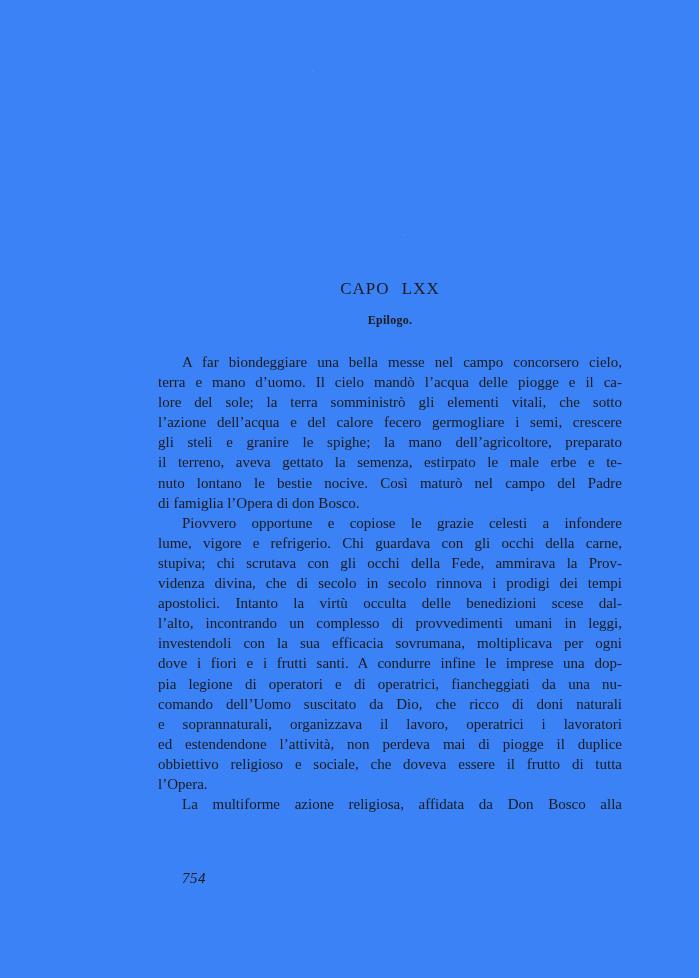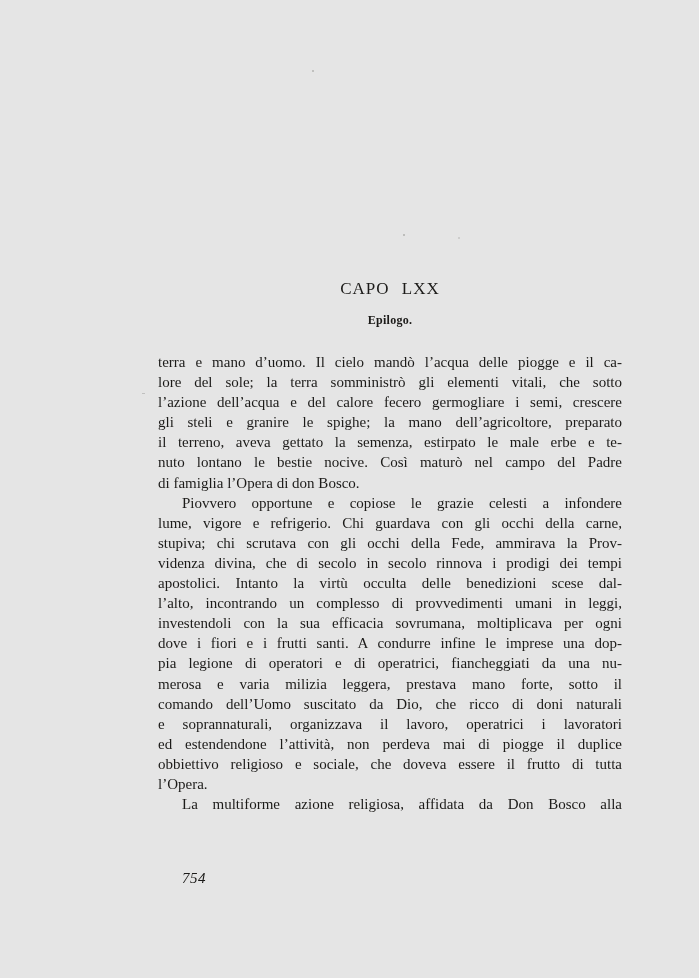--- a/index.html
+++ b/index.html
@@ -1,21 +1,21 @@
 <!DOCTYPE html>
 <html><head>
 <meta charset="utf-8">
 <style>
   html, body { margin: 0; padding: 0; background: #ffffff; }
 
   .sheet {
     position: relative;
     width: 699px;
     height: 978px;
-    background: #e5e5e5;
+    background: #3b82f6;
     font-family: "Liberation Serif", serif;
     color: #1c1b19;
     overflow: hidden;
   }
 
   .chapter {
     position: absolute;
     top: 279px;
     left: 158px;
     width: 464px;
@@ -86,37 +86,37 @@
   <div class="speck s1"></div>
   <div class="speck s2"></div>
   <div class="speck s3"></div>
   <div class="speck s4"></div>
 
   <h1 class="chapter">CAPO LXX</h1>
 
   <h2 class="subtitle">Epilogo.</h2>
 
   <div class="body-text" id="text-body">
+      <div class="line indent">A far biondeggiare una bella messe nel campo concorsero cielo,</div>
       <div class="line">terra e mano d’uomo. Il cielo mandò l’acqua delle piogge e il ca-</div>
       <div class="line">lore del sole; la terra somministrò gli elementi vitali, che sotto</div>
       <div class="line">l’azione dell’acqua e del calore fecero germogliare i semi, crescere</div>
       <div class="line">gli steli e granire le spighe; la mano dell’agricoltore, preparato</div>
       <div class="line">il terreno, aveva gettato la semenza, estirpato le male erbe e te-</div>
       <div class="line">nuto lontano le bestie nocive. Così maturò nel campo del Padre</div>
       <div class="line end">di famiglia l’Opera di don Bosco.</div>
       <div class="line indent">Piovvero opportune e copiose le grazie celesti a infondere</div>
       <div class="line">lume, vigore e refrigerio. Chi guardava con gli occhi della carne,</div>
       <div class="line">stupiva; chi scrutava con gli occhi della Fede, ammirava la Prov-</div>
       <div class="line">videnza divina, che di secolo in secolo rinnova i prodigi dei tempi</div>
       <div class="line">apostolici. Intanto la virtù occulta delle benedizioni scese dal-</div>
       <div class="line">l’alto, incontrando un complesso di provvedimenti umani in leggi,</div>
       <div class="line">investendoli con la sua efficacia sovrumana, moltiplicava per ogni</div>
       <div class="line">dove i fiori e i frutti santi. A condurre infine le imprese una dop-</div>
       <div class="line">pia legione di operatori e di operatrici, fiancheggiati da una nu-</div>
-      <div class="line">merosa e varia milizia leggera, prestava mano forte, sotto il</div>
       <div class="line">comando dell’Uomo suscitato da Dio, che ricco di doni naturali</div>
       <div class="line">e soprannaturali, organizzava il lavoro, operatrici i lavoratori</div>
       <div class="line">ed estendendone l’attività, non perdeva mai di piogge il duplice</div>
       <div class="line">obbiettivo religioso e sociale, che doveva essere il frutto di tutta</div>
       <div class="line end">l’Opera.</div>
       <div class="line indent">La multiforme azione religiosa, affidata da Don Bosco alla</div>
     </div>
 
   <div class="pageno">754</div>
 

